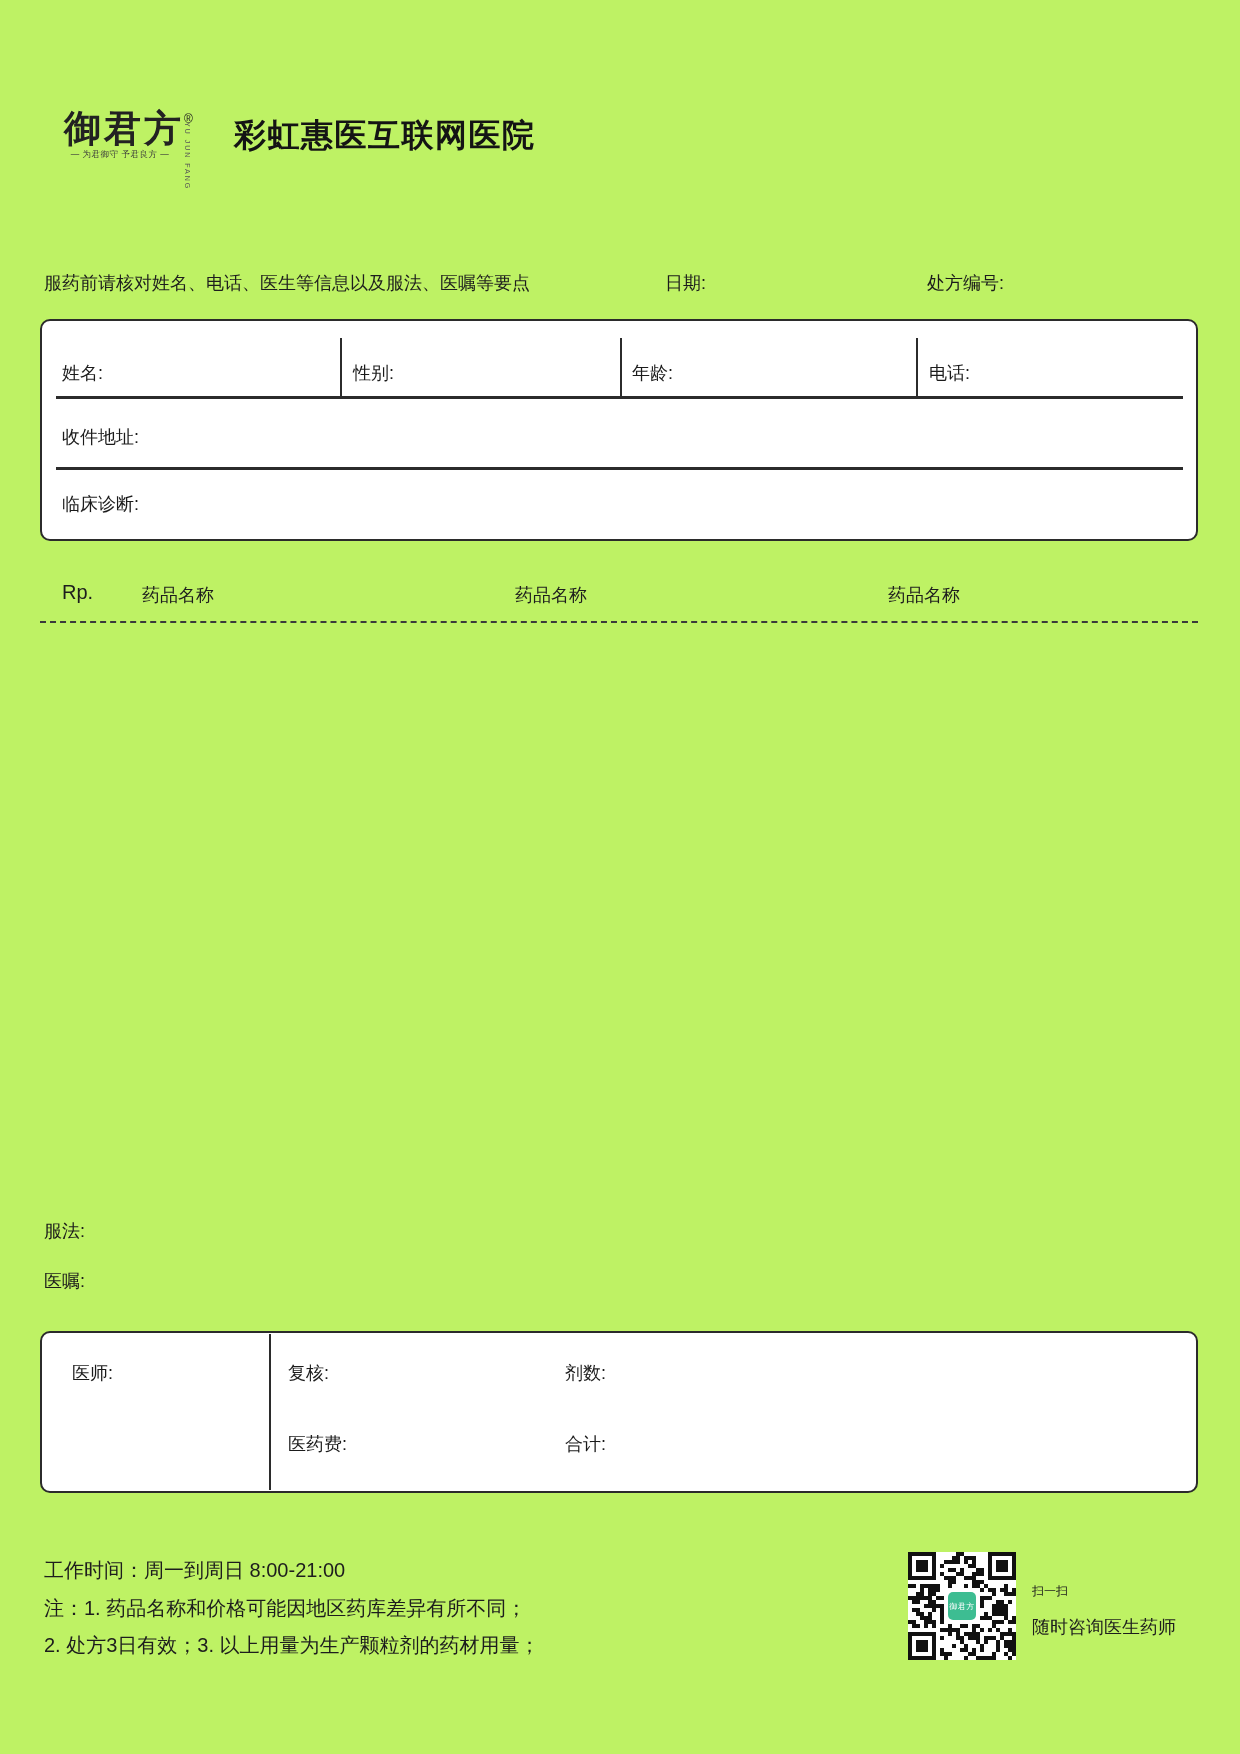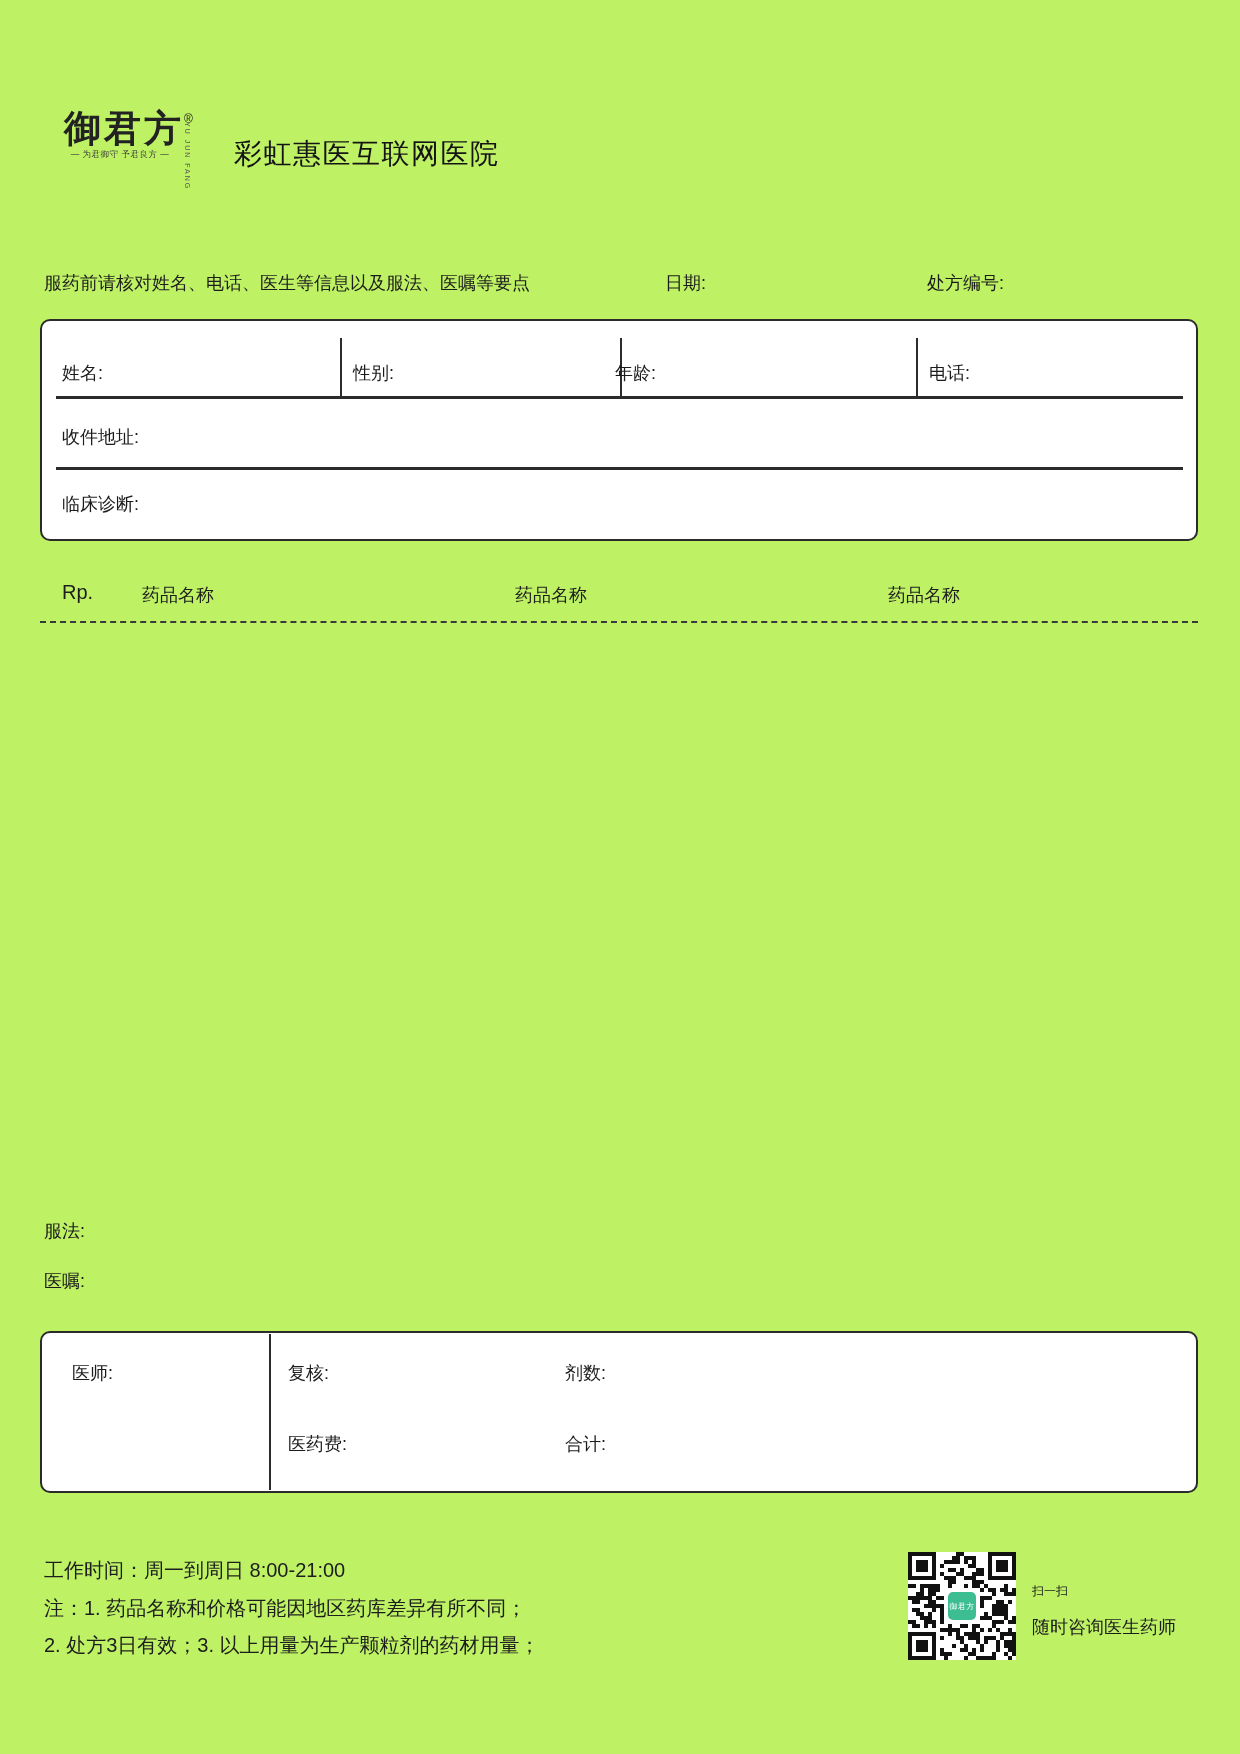--- a/index.html
+++ b/index.html
@@ -32,25 +32,24 @@
     height: 44px;
   }
   .brand-tagline {
     font-size: 8.5px;
     letter-spacing: 0.5px;
     color: #3a3a3a;
     width: 116px;
     text-align: center;
   }
   .hospital-name {
-    font-size: 28px;
-    font-weight: 400;
+    font-size: 32px;
+    font-weight: 700;
     letter-spacing: 1.5px;
     color: #141414;
-    margin-top: 21px;
   }
 
   
   .notice { font-size: 18px; color: #1d1d1d; }
   .field-label { font-size: 18px; font-weight: 400; color: #1b1b1b; }
 
   
   .box {
     position: absolute;
     border: 2.5px solid #2b2b2b;
@@ -97,21 +96,21 @@
 
   <div class="abs notice" style="left:44px; top:271px;">服药前请核对姓名、电话、医生等信息以及服法、医嘱等要点</div>
   <div class="abs field-label" style="left:665px; top:271px;">日期:</div>
   <div class="abs field-label" style="left:927px; top:271px;">处方编号:</div>
 
   <div class="box" style="left:40px; top:319px; width:1158px; height:222px;"></div>
   <div class="abs field-label" style="left:62px; top:361px;">姓名:</div>
   <div class="vline" style="left:340px; top:338px; height:60px;"></div>
   <div class="abs field-label" style="left:353px; top:361px;">性别:</div>
   <div class="vline" style="left:620px; top:338px; height:60px;"></div>
-  <div class="abs field-label" style="left:615px; top:361px;">年龄:</div>
+  <div class="abs field-label" style="left:632px; top:361px;">年龄:</div>
   <div class="vline" style="left:916px; top:338px; height:60px;"></div>
   <div class="abs field-label" style="left:929px; top:361px;">电话:</div>
   <div class="hline" style="left:56px; top:396px; width:1127px;"></div>
   <div class="abs field-label" style="left:62px; top:425px;">收件地址:</div>
   <div class="hline" style="left:56px; top:467px; width:1127px; height:2.5px;"></div>
   <div class="abs field-label" style="left:62px; top:492px;">临床诊断:</div>
 
   <div class="abs rp-label" style="left:62px; top:581px;">Rp.</div>
   <div class="abs drug-col" style="left:142px; top:583px;">药品名称</div>
   <div class="abs drug-col" style="left:515px; top:583px;">药品名称</div>

